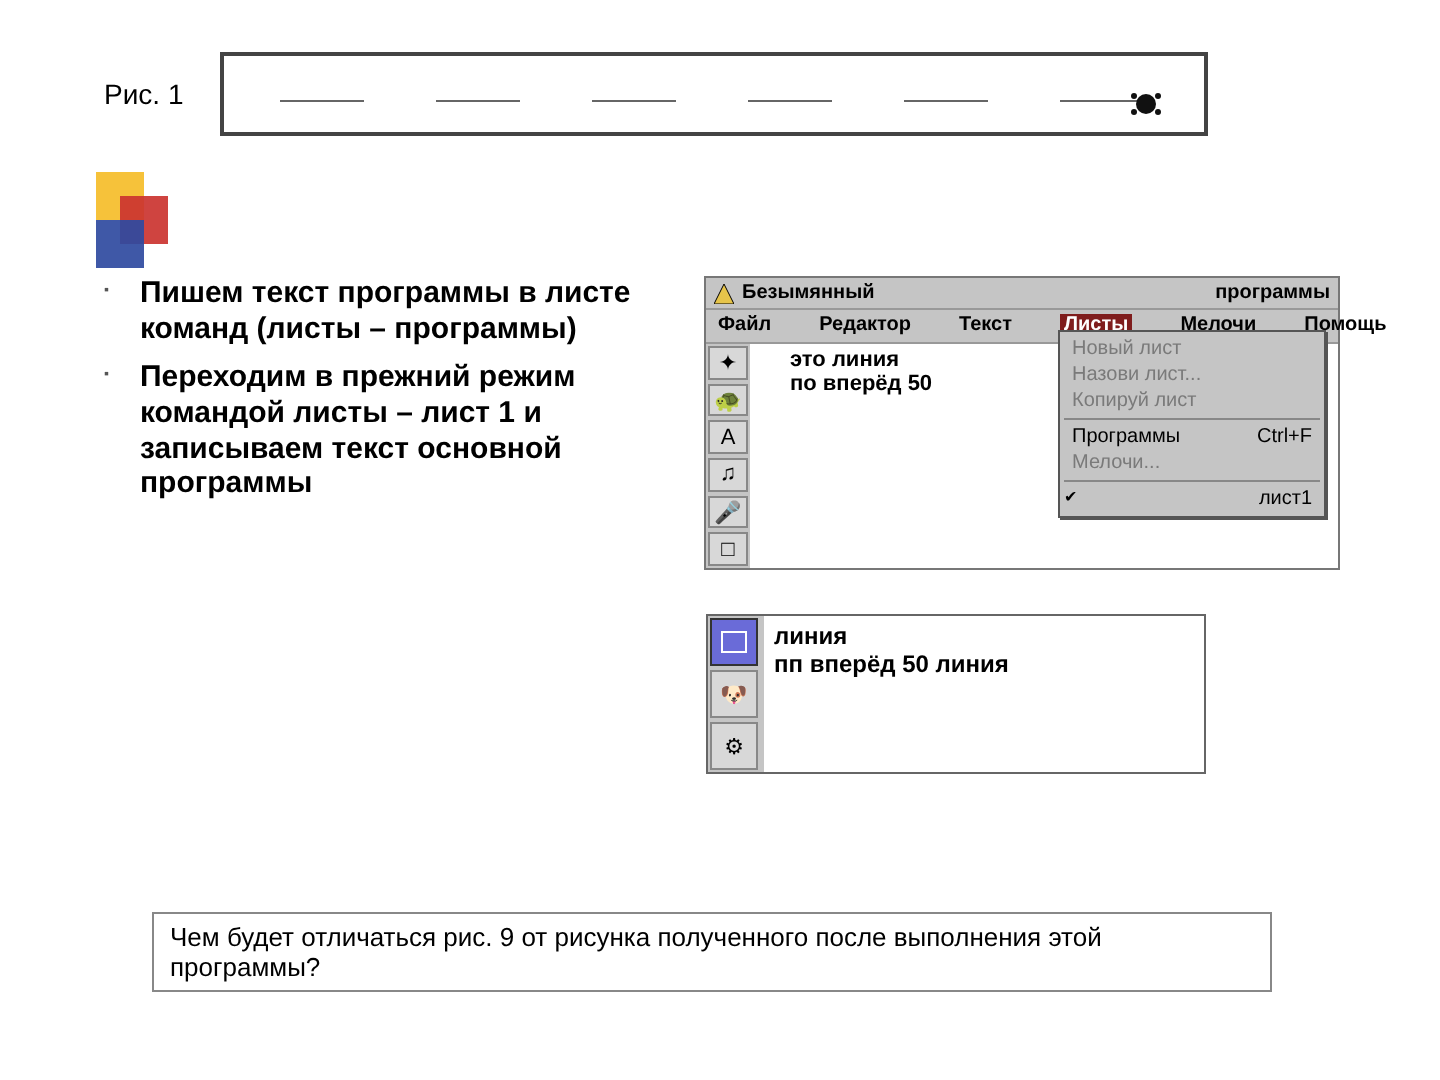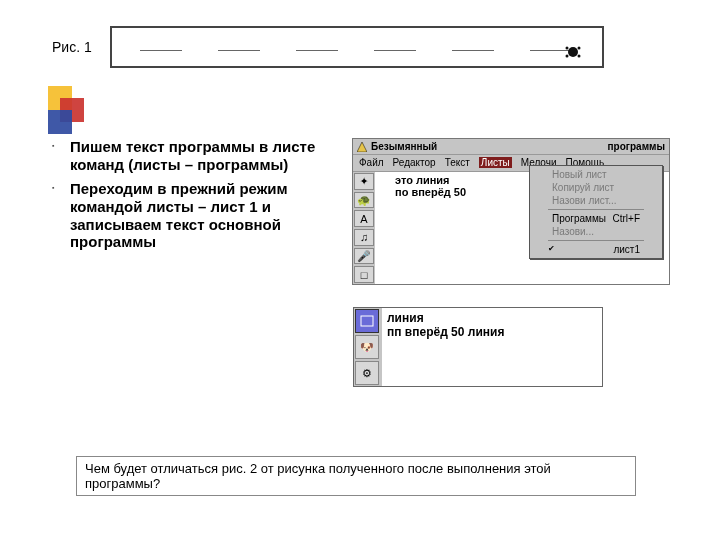--- a/index.html
+++ b/index.html
@@ -27,29 +27,29 @@
   ul.bul li { font-size: 15px; font-weight: bold; line-height: 1.18; margin-bottom: 7px; position: relative; padding-left: 18px; }
   ul.bul li::before { content: "\25AA"; position: absolute; left: 0; top: 4px; font-size: 7px; color: #555; }
 
   .right { width: 320px; display: flex; flex-direction: column; gap: 22px; }
 
   
   .editor { background: #c5c5c5; border: 1px solid #777; width: 318px; position: relative; }
   .titlebar { background: #c5c5c5; display: flex; align-items: center; font-size: 10px; font-weight: bold; padding: 2px 4px; border-bottom: 1px solid #999; }
   .titlebar .tri { margin-right: 4px; }
   .titlebar .ttl { flex: 1; }
-  .menubar { display: flex; gap: 9px; font-size: 10px; background: #c5c5c5; padding: 2px 6px 3px 6px; border-bottom: 1px solid #999; }
+  .menubar { display: flex; gap: 24px; font-size: 10px; background: #c5c5c5; padding: 2px 6px 3px 6px; border-bottom: 1px solid #999; font-weight: bold; }
   .menubar span.sel { background: #7f1d1d; color: #fff; padding: 0 2px; }
   .ed-body { display: flex; height: 112px; }
   .palette { width: 22px; background: #c5c5c5; display: flex; flex-direction: column; }
   .palette .pb { width: 20px; height: 20px; margin: 1px; border: 1px solid #888; background: #d8d8d8; display: flex; align-items: center; justify-content: center; font-size: 11px; }
   .textarea { flex: 1; background: #fff; font-family: Arial; font-size: 11px; font-weight: bold; padding: 2px 20px; white-space: pre; }
 
   
-  .ddmenu { position: absolute; right: 6px; top: 26px; width: 134px; background: #c5c5c5; border: 1px solid #555; box-shadow: 1px 1px 0 #555; font-size: 10px; padding: 2px 16px; }
+  .ddmenu { position: absolute; right: 6px; top: 26px; width: 134px; background: #c5c5c5; border: 1px solid #555; box-shadow: 1px 1px 0 #555; font-size: 10px; padding: 2px 0; }
   .ddmenu .mi { padding: 1px 6px; color: #7a7a7a; display: flex; justify-content: space-between; }
   .ddmenu .mi.enabled { color: #000; }
   .ddmenu .sep { height: 1px; background: #888; margin: 2px 2px; }
   .ddmenu .checked::before { content: "\2714"; font-size: 8px; margin-right: 4px; color: #000;}
   .ddmenu .mi.checked { color: #000; padding-left: 2px; }
 
   
   .mini { display: flex; border: 1px solid #666; background: #c5c5c5; width: 250px; margin-left: 1px;}
   .mini .palette { width: 28px; }
   .mini .palette .pb { width: 24px; height: 24px; }
@@ -130,32 +130,32 @@
           </div>
           <div class="textarea">это линия
 по вперёд 50</div>
         </div>
 
         <div class="ddmenu">
           <div class="mi">
               <span>Новый лист</span>
             </div>
           <div class="mi">
-              <span>Копируй лист</span>
+              <span>Назови лист...</span>
             </div>
           <div class="mi">
-              <span>Назови лист...</span>
+              <span>Копируй лист</span>
             </div>
           <div class="sep"></div>
           <div class="mi enabled">
               <span>Программы</span>
               <span>Ctrl+F</span>
             </div>
           <div class="mi">
-              <span>Назови...</span>
+              <span>Мелочи...</span>
             </div>
           <div class="sep"></div>
           <div class="mi checked">
               <span>лист1</span>
             </div>
         </div>
       </div>
 
       <div class="mini">
         <div class="palette">
@@ -170,13 +170,13 @@
         <div class="out">
           <div>линия</div>
           <div>пп вперёд 50 линия</div>
         </div>
       </div>
     </div>
   </div>
 
 </div>
 
-<div class="footer-q">Чем будет отличаться рис. 2 от рисунка полученного после выполнения этой программы?</div>
+<div class="footer-q">Чем будет отличаться рис. 9 от рисунка полученного после выполнения этой программы?</div>
 
 </body></html>

